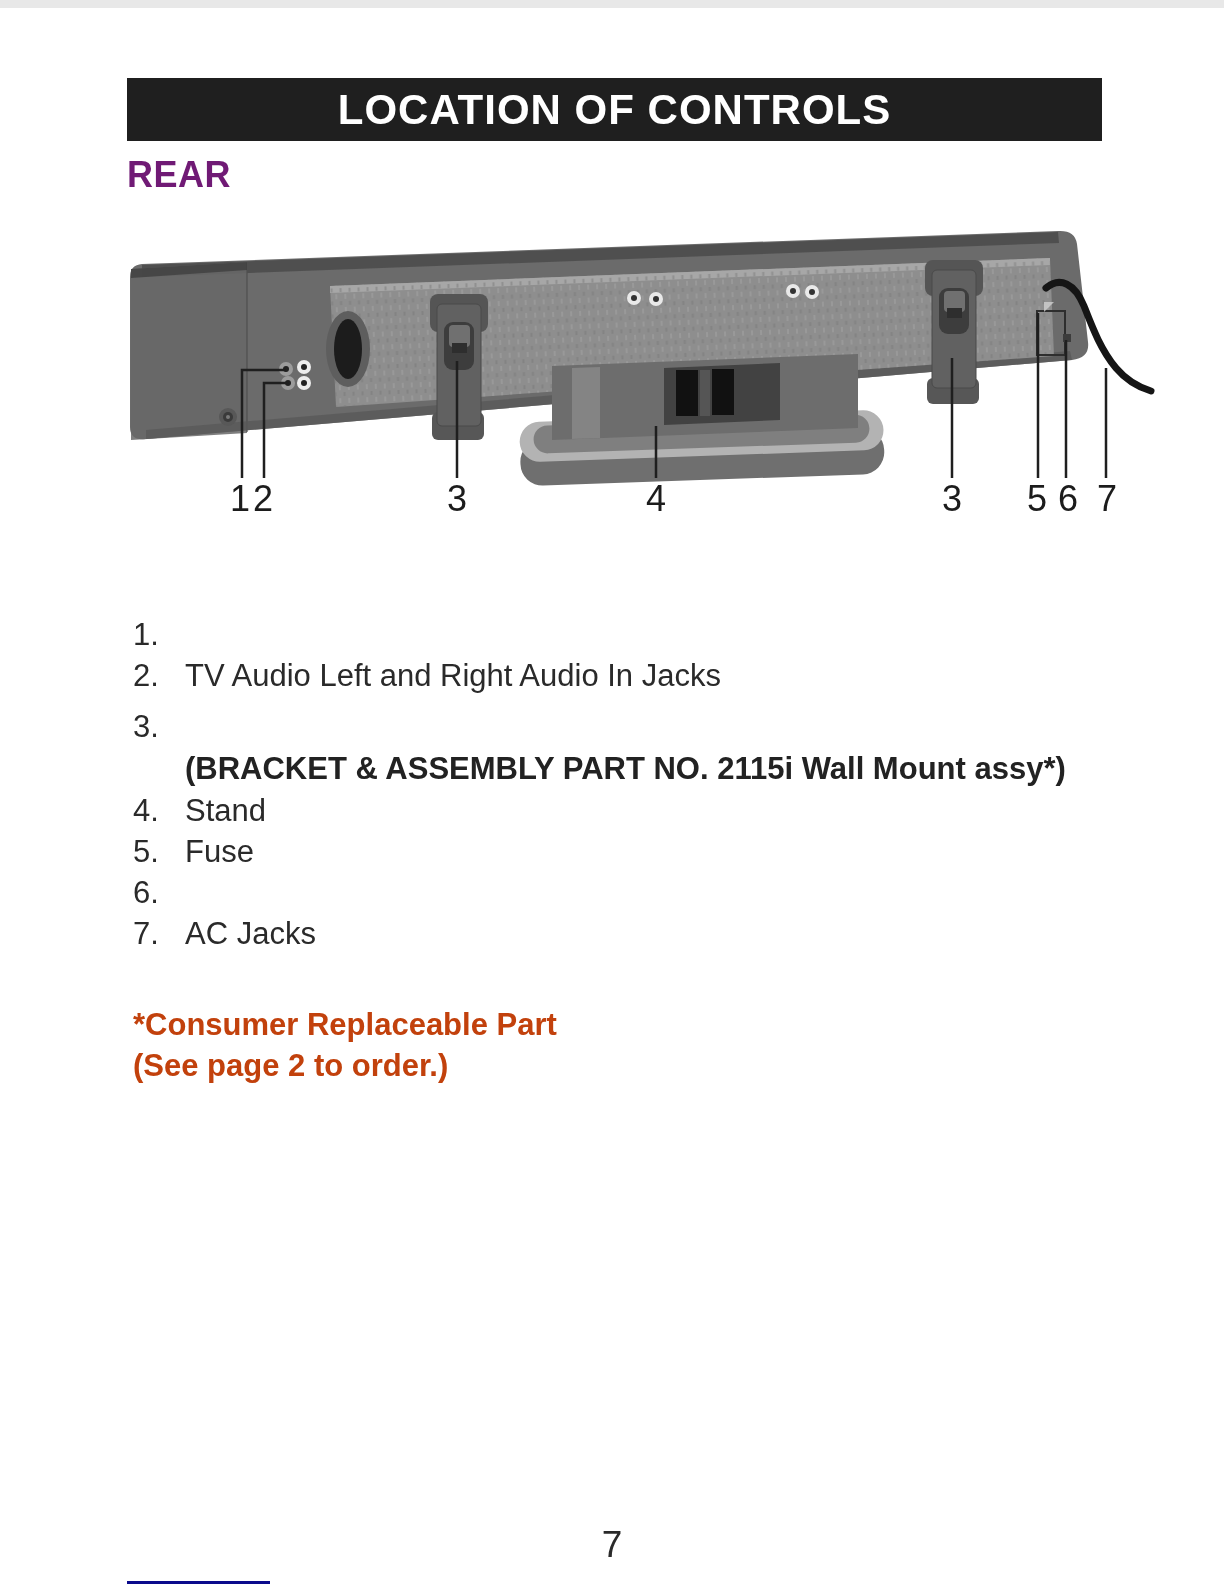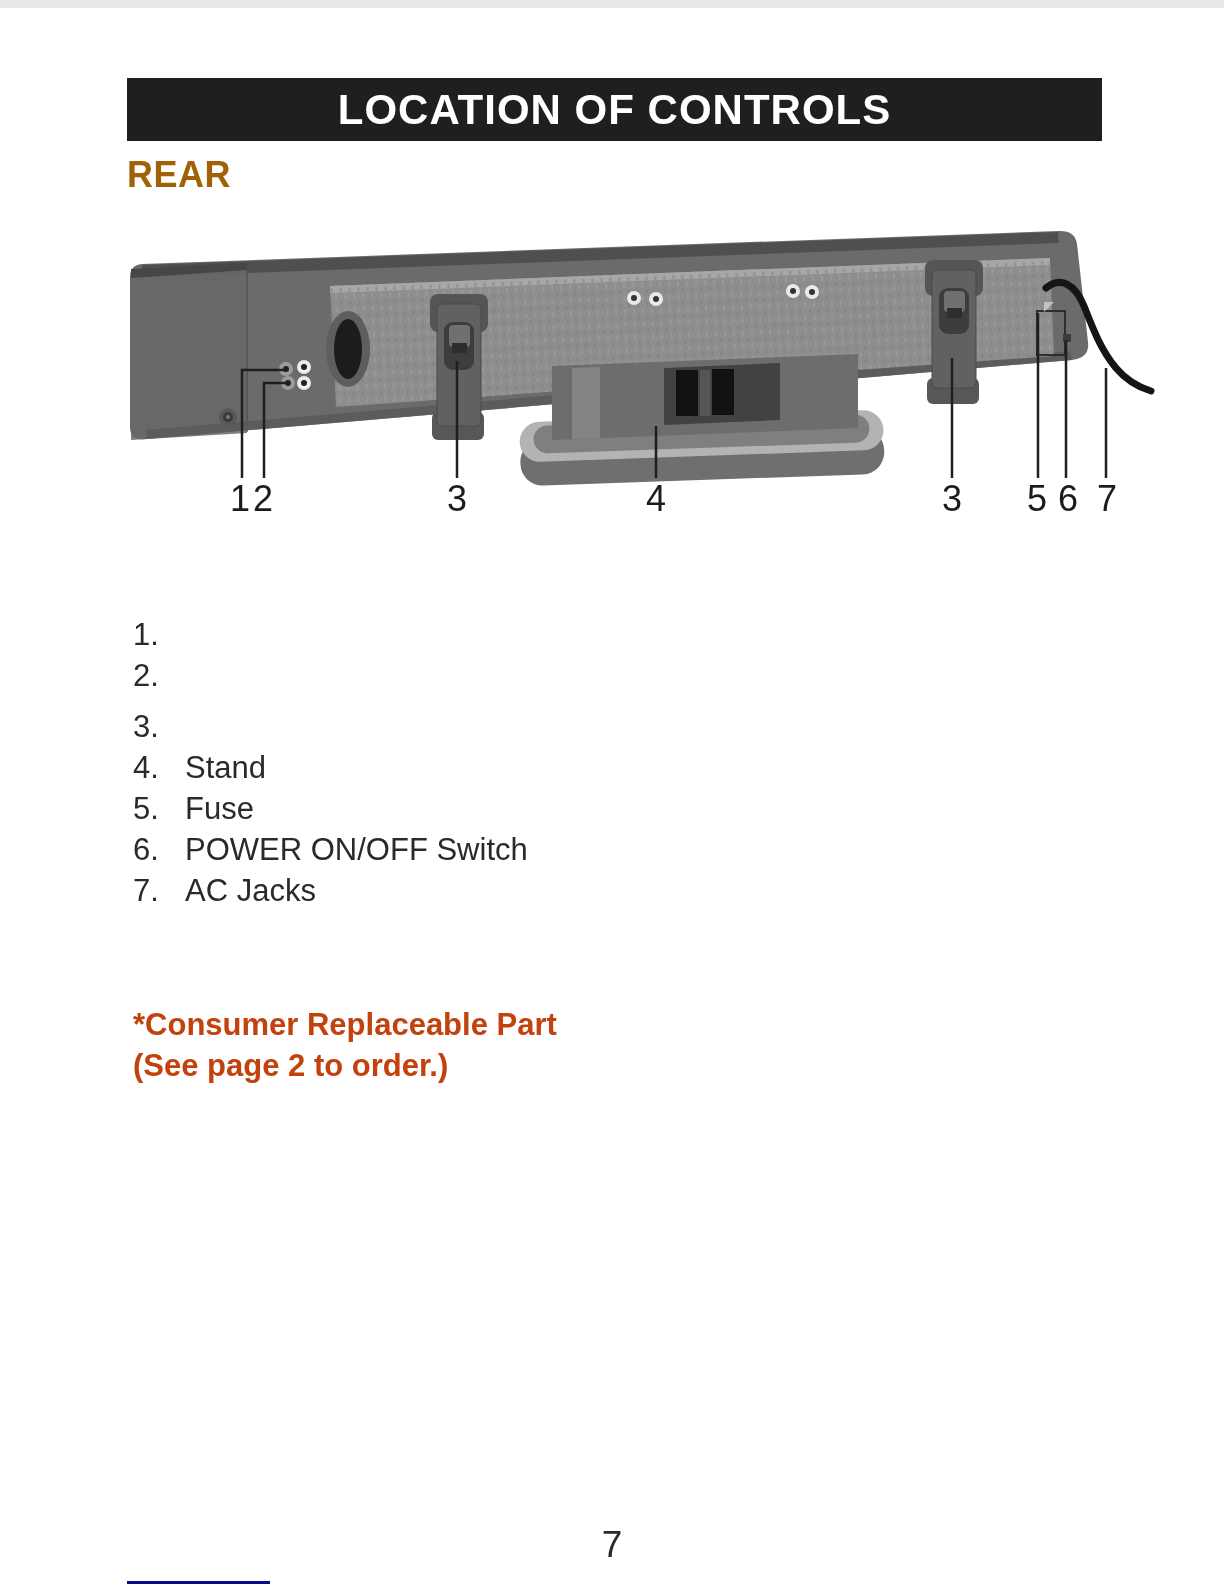--- a/index.html
+++ b/index.html
@@ -16,21 +16,21 @@
     position:absolute;left:127px;top:70px;width:975px;height:63px;
     background:#1f1f1f;
     display:flex;align-items:center;justify-content:center;
   }
   .header-bar .title{
     color:#ffffff;font-size:42px;font-weight:bold;letter-spacing:1px;
     white-space:nowrap;
   }
   .section-heading{
     position:absolute;left:127px;top:146px;
-    font-size:36px;font-weight:bold;color:#a16207;letter-spacing:0.5px;
+    font-size:36px;font-weight:bold;color:#701a75;letter-spacing:0.5px;
   }
   .diagram{
     position:absolute;left:100px;top:195px;width:1124px;height:330px;
   }
   .diagram svg{position:absolute;left:0;top:0;}
   .callout{
     position:absolute;top:275px;
     transform:translateX(-50%);
     font-size:36px;color:#1c1c1c;font-weight:normal;
   }
@@ -189,35 +189,36 @@
     <span class="callout" style="left:968px">6</span>
     <span class="callout" style="left:1007px">7</span>
   </div>
 
   <div class="parts-list">
     <div class="parts-row">
       <span class="num">1.</span>
     </div>
     <div class="parts-row">
       <span class="num">2.</span>
+      <span class="txt">TV Audio Left and Right Audio In Jacks</span>
     </div>
     <div class="parts-row gap-before">
       <span class="num">3.</span>
     </div>
+    <div class="bold-note">(BRACKET &amp; ASSEMBLY PART NO. 2115i Wall Mount assy*)</div>
     <div class="parts-row">
       <span class="num">4.</span>
       <span class="txt">Stand</span>
     </div>
     <div class="parts-row">
       <span class="num">5.</span>
       <span class="txt">Fuse</span>
     </div>
     <div class="parts-row">
       <span class="num">6.</span>
-      <span class="txt">POWER ON/OFF Switch</span>
     </div>
     <div class="parts-row">
       <span class="num">7.</span>
       <span class="txt">AC Jacks</span>
     </div>
   </div>
 
   <div class="footnote">
     <div>*Consumer Replaceable Part</div>
     <div>(See page 2 to order.)</div>

